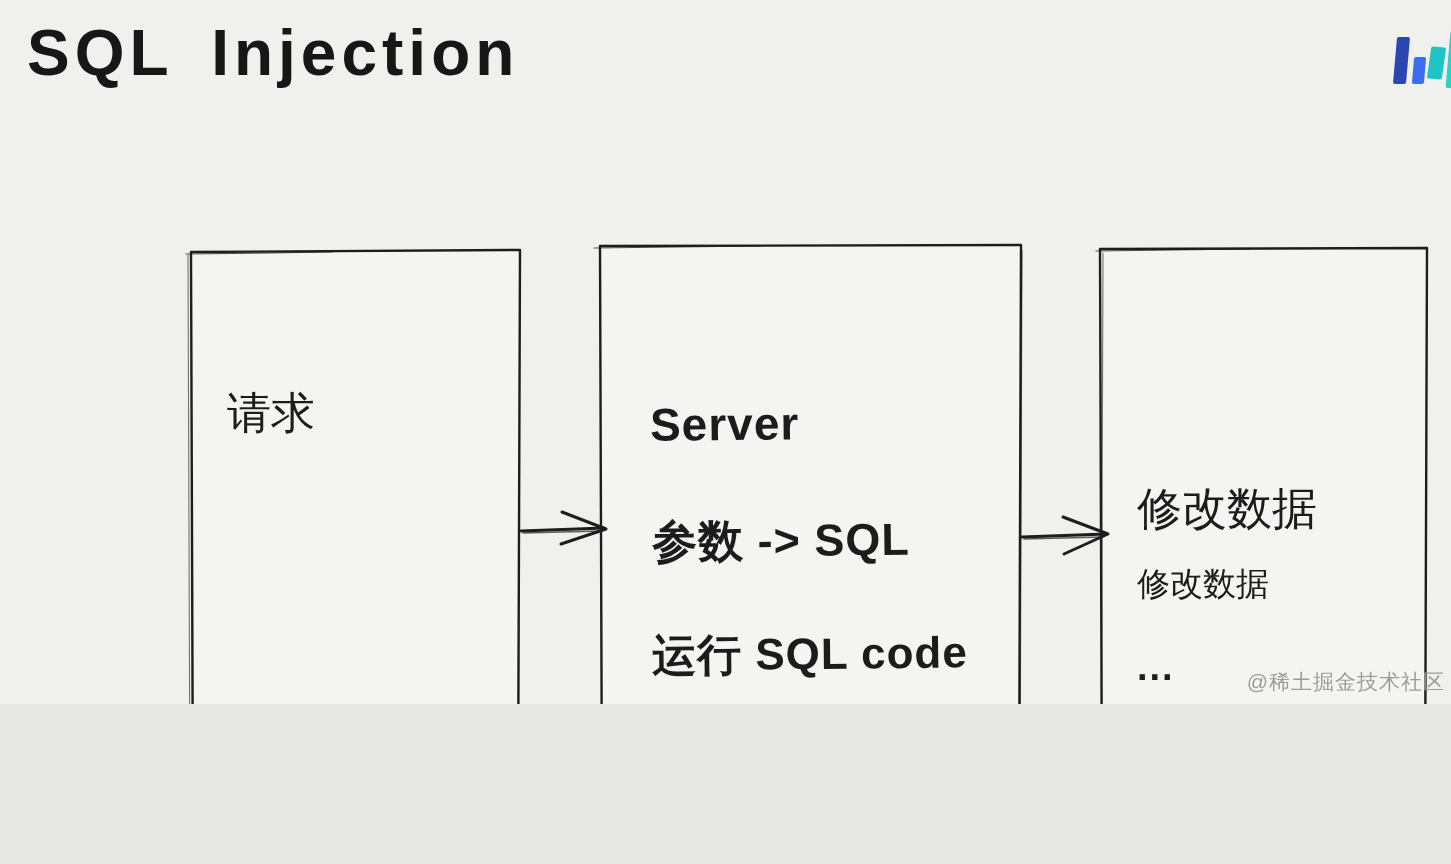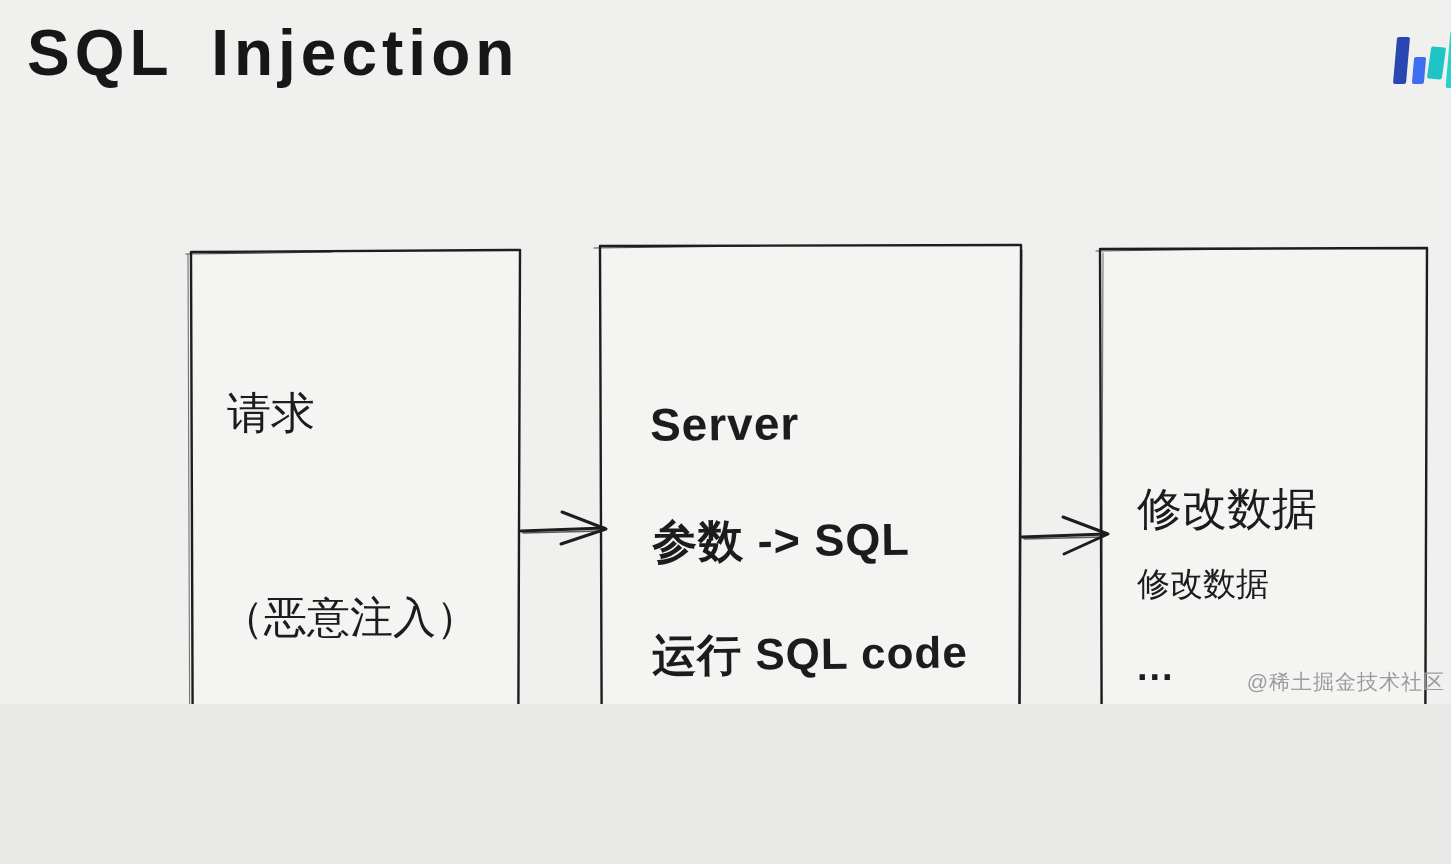--- a/index.html
+++ b/index.html
@@ -125,21 +125,20 @@
     </g>
 
     <g stroke-width="3">
       <path d="M1022,537 L1106,534"></path>
       <path d="M1024,539 L1102,537" stroke-width="1.5" opacity="0.7"></path>
       <path d="M1063,517 L1108,534 L1064,554"></path>
     </g>
   </svg>
 
   <div class="line print b1-l0">请求</div>
-  <div class="line print b1-l2">（恶意注入）</div>
 
   <div class="line hand b2-l0">Server</div>
   <div class="line hand b2-l1">参数 -&gt; SQL</div>
   <div class="line hand b2-l2">运行 SQL code</div>
 
   <div class="line print b3-l1">修改数据</div>
   <div class="line print b3-l2">修改数据</div>
   <div class="line print b3-l3">...</div>
 
   <div class="watermark">@稀土掘金技术社区</div>

